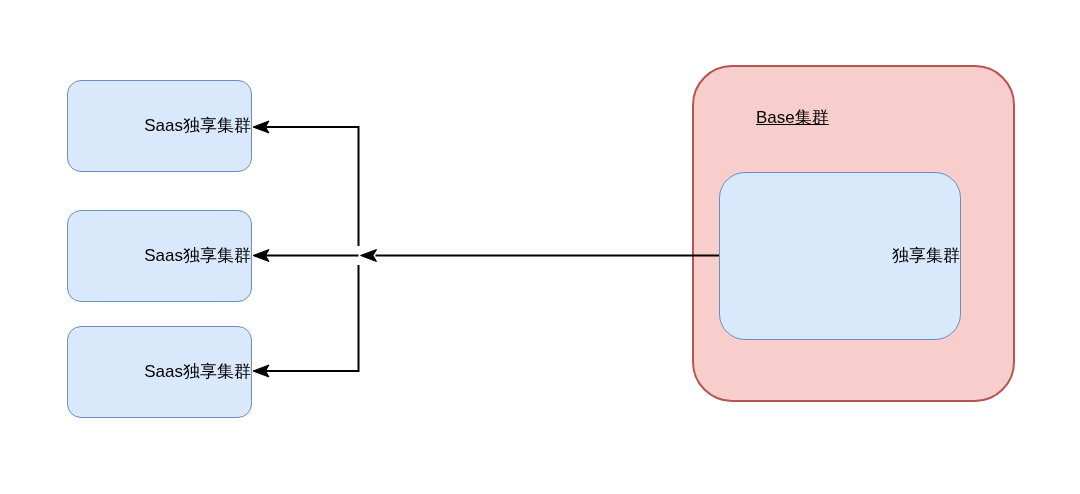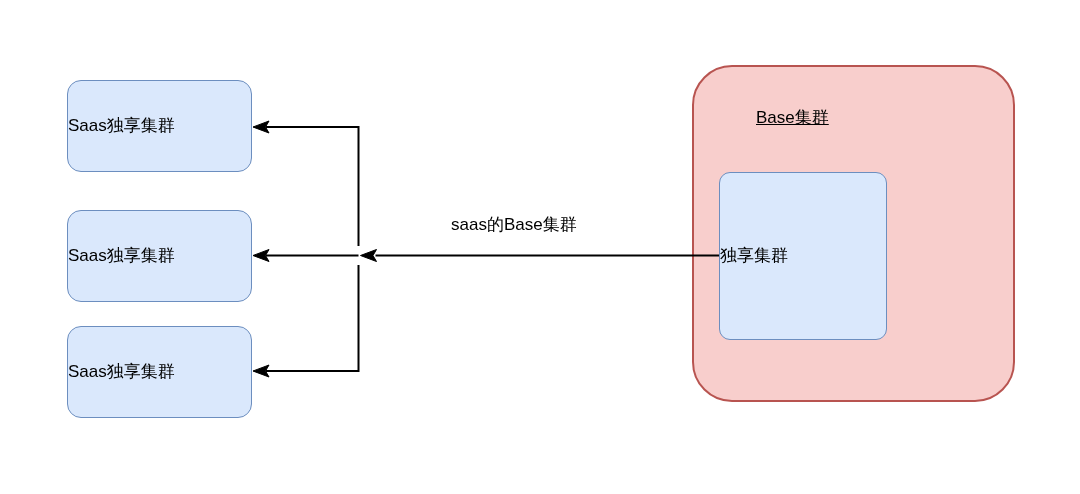--- a/index.html
+++ b/index.html
@@ -20,21 +20,21 @@
     width: 1080px;
     height: 494px;
     background: var(--canvas-bg);
     overflow: hidden;
   }
 
   .node {
     position: absolute;
     display: flex;
     align-items: center;
-    justify-content: flex-start;
+    justify-content: flex-end;
     text-align: center;
     font-size: 17px;
     line-height: 1.25;
   }
 
   .blue-node {
     background: var(--blue-fill);
     border: 1.5px solid var(--blue-stroke);
   }
 
@@ -63,23 +63,23 @@
     left: 756px;
     top: 106px;
     font-size: 17px;
     white-space: nowrap;
     text-decoration: underline;
   }
 
   .exclusive-node {
     left: 719px;
     top: 172px;
-    width: 168px;
+    width: 242px;
     height: 168px;
-    border-radius: 11px;
+    border-radius: 26px;
   }
 
   .arrow-label {
     position: absolute;
     left: 451px;
     top: 213px;
     font-size: 17px;
     white-space: nowrap;
   }
 
@@ -116,21 +116,20 @@
   <div class="node blue-node saas-node pos-1">
     <span>Saas独享集群</span>
   </div>
   <div class="node blue-node saas-node pos-2">
     <span>Saas独享集群</span>
   </div>
   <div class="node blue-node saas-node pos-3">
     <span>Saas独享集群</span>
   </div>
 
-  <div class="arrow-label">saas的Base集群</div>
 
   <svg class="connectors" width="1080" height="494" viewBox="0 0 1080 494">
 
     <path class="wire" d="M 719 255.5 L 375.5 255.5"></path>
     <polygon class="head" points="360.5,255.5 376.5,249.5 373,255.5 376.5,261.5"></polygon>
 
     <path class="wire" d="M 266 127 L 358.5 127 L 358.5 246"></path>
     <path class="wire" d="M 358.5 265 L 358.5 371 L 266 371"></path>
     <path class="wire" d="M 358.5 255.5 L 266 255.5"></path>
 

